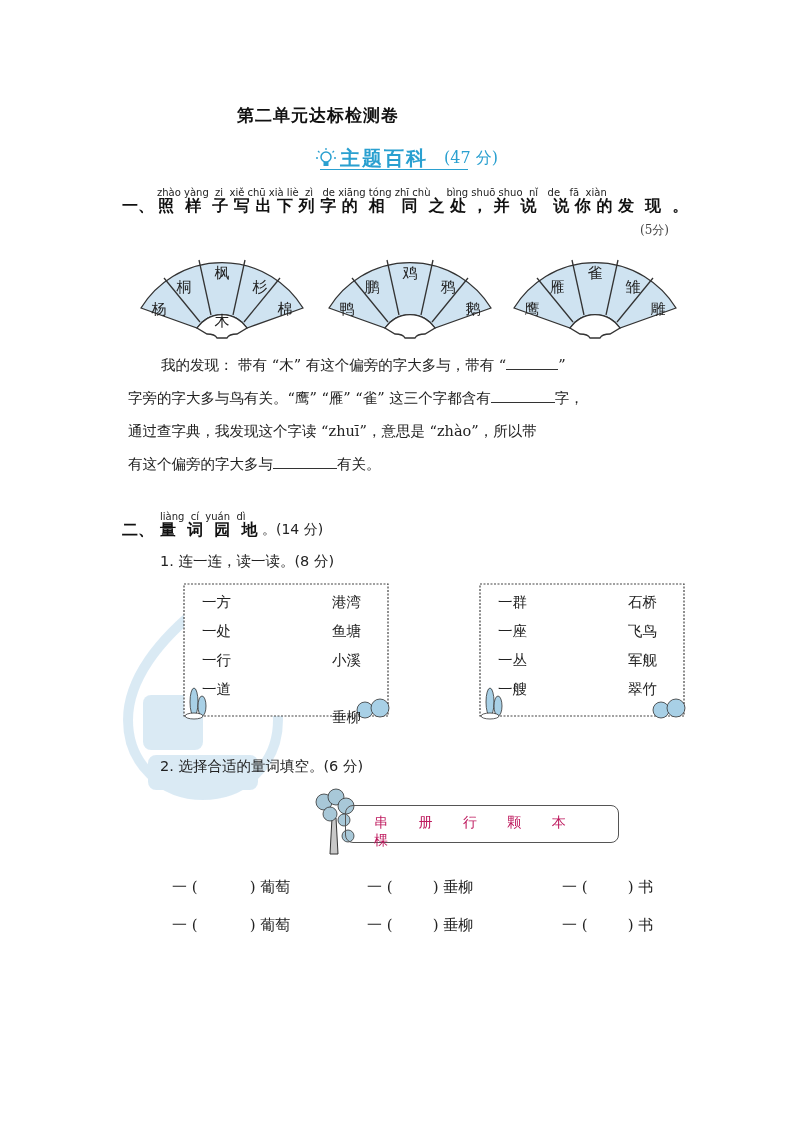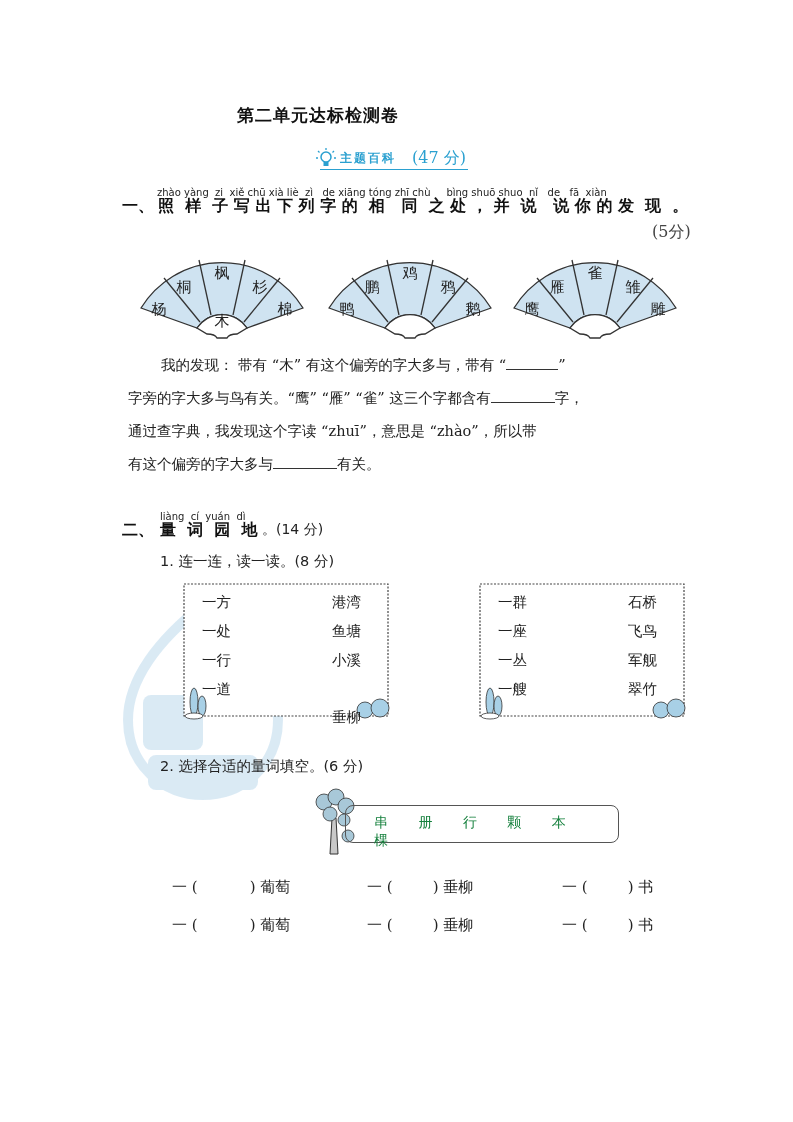--- a/index.html
+++ b/index.html
@@ -3,36 +3,36 @@
 <meta charset="utf-8">
 <style>
   html, body { margin: 0; padding: 0; background: #ffffff; }
   body { width: 793px; height: 1122px; position: relative; overflow: hidden;
          font-family: "DejaVu Serif", "Liberation Serif", serif; color: #222; }
   .abs { position: absolute; }
   .title { left: 0; width: 636px; top: 104px; text-align: center;
            font-family: "DejaVu Sans", sans-serif; font-weight: bold; font-size: 17px; color: #111; letter-spacing: 1px; }
   .banner { left: 315px; top: 146px; height: 24px; display: flex; align-items: center; }
   .banner .bulb { width: 22px; height: 22px; margin-right: 3px; }
-  .banner .btxt { font-family: "DejaVu Sans", sans-serif; font-weight: bold; color: #2aa0d0; font-size: 12px; letter-spacing: 2px; }
+  .banner .btxt { font-family: "DejaVu Sans", sans-serif; font-weight: bold; color: #2aa0d0; font-size: 20px; letter-spacing: 2px; }
   .banner .bscore { color: #2aa0d0; font-size: 16px; margin-left: 16px; }
   .banner-line { left: 320px; top: 169px; width: 148px; height: 1px; background: #2aa0d0; }
   .pinyin { font-family: "DejaVu Sans", sans-serif; font-size: 10px; color: #222; white-space: pre; margin-top: 6px; }
   .qhead { font-family: "DejaVu Sans", sans-serif; font-size: 16px; font-weight: bold; color: #111; white-space: pre; }
-  .score { font-size: 16px; color: #444; margin-left: 12px; }
+  .score { font-size: 12px; color: #444; }
   .fan { width: 170px; height: 92px; }
   .fan svg { width: 100%; height: 100%; }
   .para { font-size: 14.5px; color: #222; line-height: 33px; white-space: nowrap; }
   .blank { display: inline-block; border-bottom: 1px solid #333; vertical-align: baseline; height: 14px; }
   .sub { font-family: "DejaVu Sans", sans-serif; font-size: 14.5px; color: #222; white-space: pre; }
   .mbox { width: 212px; height: 140px; }
   .mbox svg.frame { position: absolute; left: 0; top: 0; width: 100%; height: 100%; }
   .mrow { position: absolute; font-size: 14.5px; color: #222; }
   .wordbar { left: 345px; top: 805px; width: 272px; height: 36px; border: 1.5px solid #555; border-radius: 8px; }
-  .wordbar .words { position: absolute; left: 28px; top: 8px; font-size: 14px; color: #15803d; letter-spacing: 0; }
+  .wordbar .words { position: absolute; left: 28px; top: 8px; font-size: 14px; color: #be185d; letter-spacing: 0; }
   .wordbar .words span { display: inline-block; margin-right: 26px; }
   .tree { left: 310px; top: 788px; width: 48px; height: 68px; }
   .fill { font-size: 15px; color: #222; white-space: pre; margin-top: 20px; }
   .watermark { left: 118px; top: 600px; width: 170px; height: 200px; opacity: 0.18; }
 </style>
 </head>
 <body>
 
 <div class="abs watermark">
   <svg viewBox="0 0 170 200" width="170" height="200">

